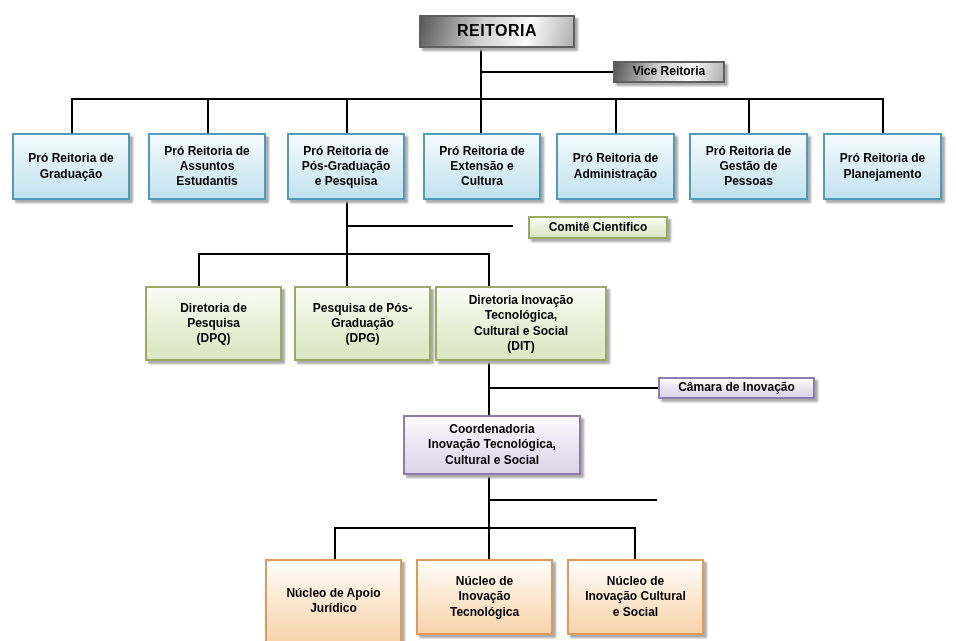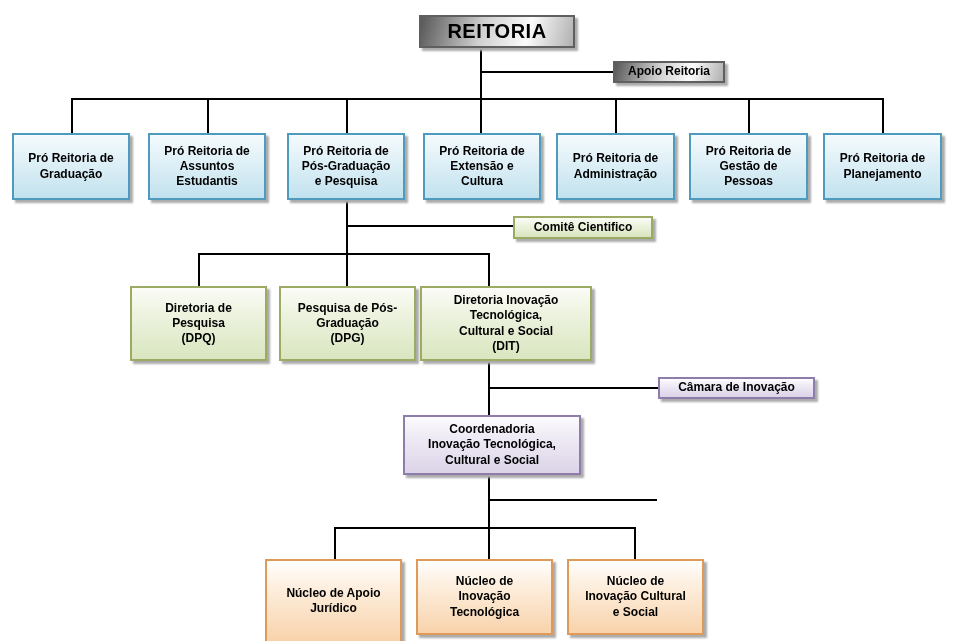--- a/index.html
+++ b/index.html
@@ -22,35 +22,36 @@
     box-sizing:border-box;
   }
 
   .node.blue{
     border:2px solid #4f9bbd;
     background:linear-gradient(to bottom,#f4fafd 0%,#e3f2f8 35%,#c2e2ef 100%);
   }
   .node.green{
     border:2px solid #9cab63;
     background:linear-gradient(to bottom,#fbfcf7 0%,#eef3e0 35%,#d9e6c0 100%);
+    margin-left:15px;
   }
   .node.purple{
     border:2px solid #8e7cab;
     background:linear-gradient(to bottom,#fcfbfd 0%,#efebf5 35%,#dcd3e8 100%);
     align-items:center;
   }
   .node.orange{
     border:2px solid #dd9a59;
     background:linear-gradient(to bottom,#fffefd 0%,#fdeedd 35%,#f8d3ab 100%);
   }
   .node.gray{
     border:2px solid #5f5f5f;
     background:linear-gradient(105deg,#585858 0%,#cfcfcf 40%,#fbfbfb 70%,#b0b0b0 100%);
   }
-  .node.root-box{font-size:20px;letter-spacing:0.5px;}
+  .node.root-box{font-size:16px;letter-spacing:0.5px;}
 
   .squiggle{
     text-decoration-style:wavy;
     text-decoration-color:#2e8b2e;
     text-decoration-thickness:1px;
     text-underline-offset:2px;
   }
 </style>
 </head>
 <body>
@@ -80,21 +81,21 @@
   <div class="line h" style="left:489px;top:499px;width:168px"></div>
   <div class="line h" style="left:334px;top:527px;width:302px"></div>
   <div class="line v" style="left:334px;top:527px;height:33px"></div>
   <div class="line v" style="left:634px;top:527px;height:33px"></div>
 
   <div class="node gray root-box" style="left:419px;top:15px;width:156px;height:33px">
     <span>REITORIA</span>
   </div>
 
   <div class="node gray" style="left:613px;top:61px;width:112px;height:22px">
-    <span>Apoio Reitoria</span>
+    <span>Vice Reitoria</span>
   </div>
 
   <div class="node blue" style="left:12px;top:133px;width:118px;height:67px">
     <span>Pró Reitoria de
 Graduação</span>
   </div>
   <div class="node blue" style="left:148px;top:133px;width:118px;height:67px">
     <span>Pró Reitoria de
 Assuntos
 Estudantis</span>

